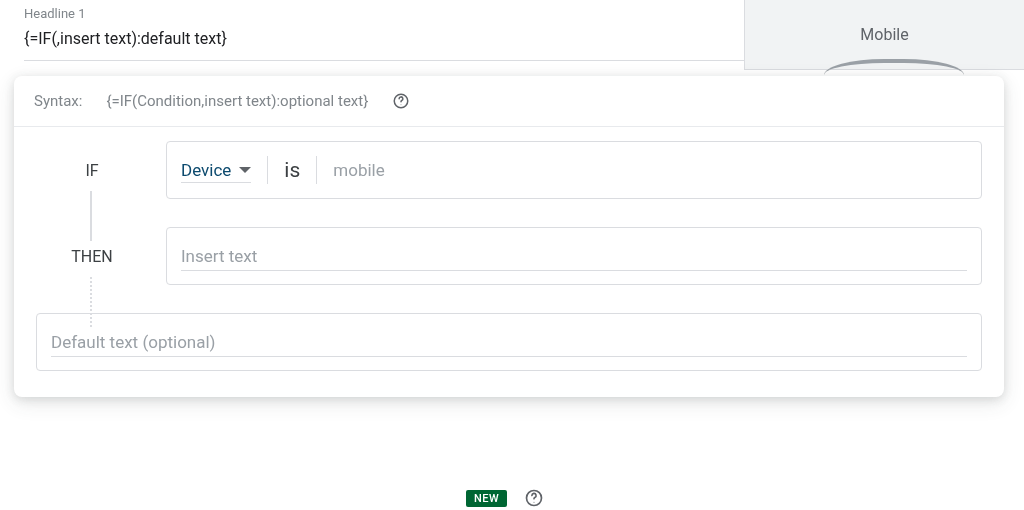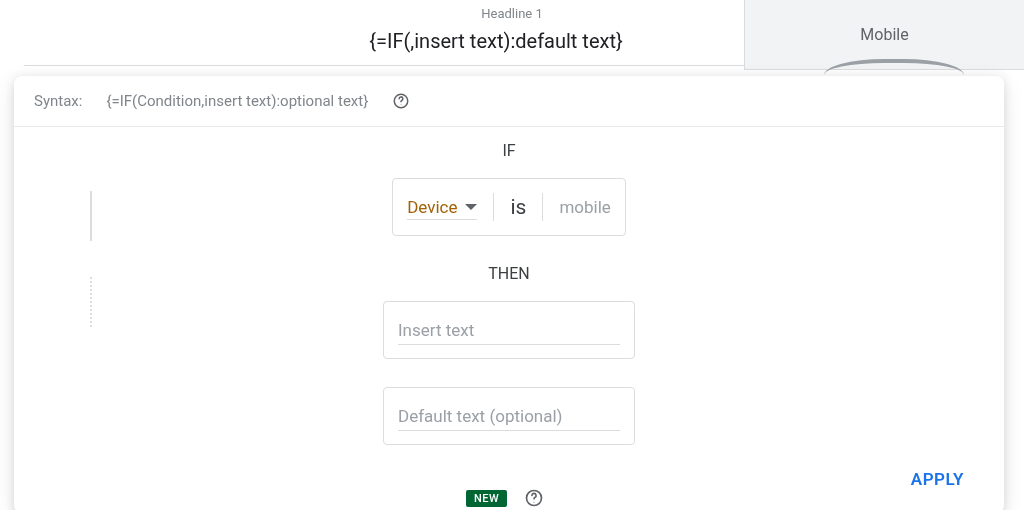--- a/index.html
+++ b/index.html
@@ -8,37 +8,36 @@
       font-size: 14px;
       color: #3c4043;
       background: #fff;
       width: 1024px;
       height: 510px;
       overflow: hidden;
       position: relative;
     }
     .top-area {
       padding: 6px 24px 0 24px;
-      text-align: center;
     }
     .field-label {
       font-size: 13px;
       color: #80868b;
       margin-bottom: 4px;
     }
     .headline-row {
       display: flex;
       align-items: center;
       gap: 12px;
       border-bottom: 1px solid #dadce0;
       padding-bottom: 8px;
     }
     .headline-value {
       flex: 1;
-      font-size: 20px;
+      font-size: 16px;
       color: #202124;
       padding: 4px 0;
     }
     .help-circle {
       width: 20px;
       height: 20px;
       color: #5f6368;
       display: flex;
       align-items: center;
       justify-content: center;
@@ -93,21 +92,20 @@
     .card-header .help-circle svg { width: 18px; height: 18px; }
     .rows {
       padding: 14px 22px 0 22px;
       position: relative;
     }
     .row {
       display: flex;
       align-items: center;
       gap: 18px;
       margin-bottom: 28px;
-      flex-direction: column;
     }
     .row:last-child { margin-bottom: 10px; }
     .row-label {
       width: 112px;
       text-align: center;
       font-size: 16px;
       color: #3c4043;
       flex-shrink: 0;
     }
     .row-box {
@@ -118,21 +116,21 @@
       display: flex;
       align-items: center;
       padding: 10px 14px;
       gap: 16px;
     }
     .select-chip {
       display: flex;
       align-items: center;
       gap: 8px;
       font-size: 17px;
-      color: #a16207;
+      color: #0c4a6e;
       cursor: pointer;
       padding: 2px 0;
       border-bottom: 1px solid #dadce0;
     }
     .chevron {
       width: 0; height: 0;
       border-left: 6px solid transparent;
       border-right: 6px solid transparent;
       border-top: 6px solid #5f6368;
     }
@@ -270,23 +268,20 @@
       </div>
     </div>
 
     <div class="row">
       <div class="row-box">
         <input class="underline-input" placeholder="Default text (optional)" style="">
       </div>
     </div>
   </div>
 
-  <div class="actions">
-    <button class="apply-btn">APPLY</button>
-  </div>
 </div>
 
 <div class="bottom-strip">
   <span class="new-badge">NEW</span>
   <span class="help-circle">
     <svg viewBox="0 0 24 24" fill="none" stroke="currentColor" stroke-width="2">
         <circle cx="12" cy="12" r="9"></circle>
         <path d="M9.5 9a2.5 2.5 0 1 1 3.5 2.3c-.8.4-1 .9-1 1.7" stroke-linecap="round"></path>
         <circle cx="12" cy="17" r="0.6" fill="currentColor" stroke="none"></circle>
       </svg>

